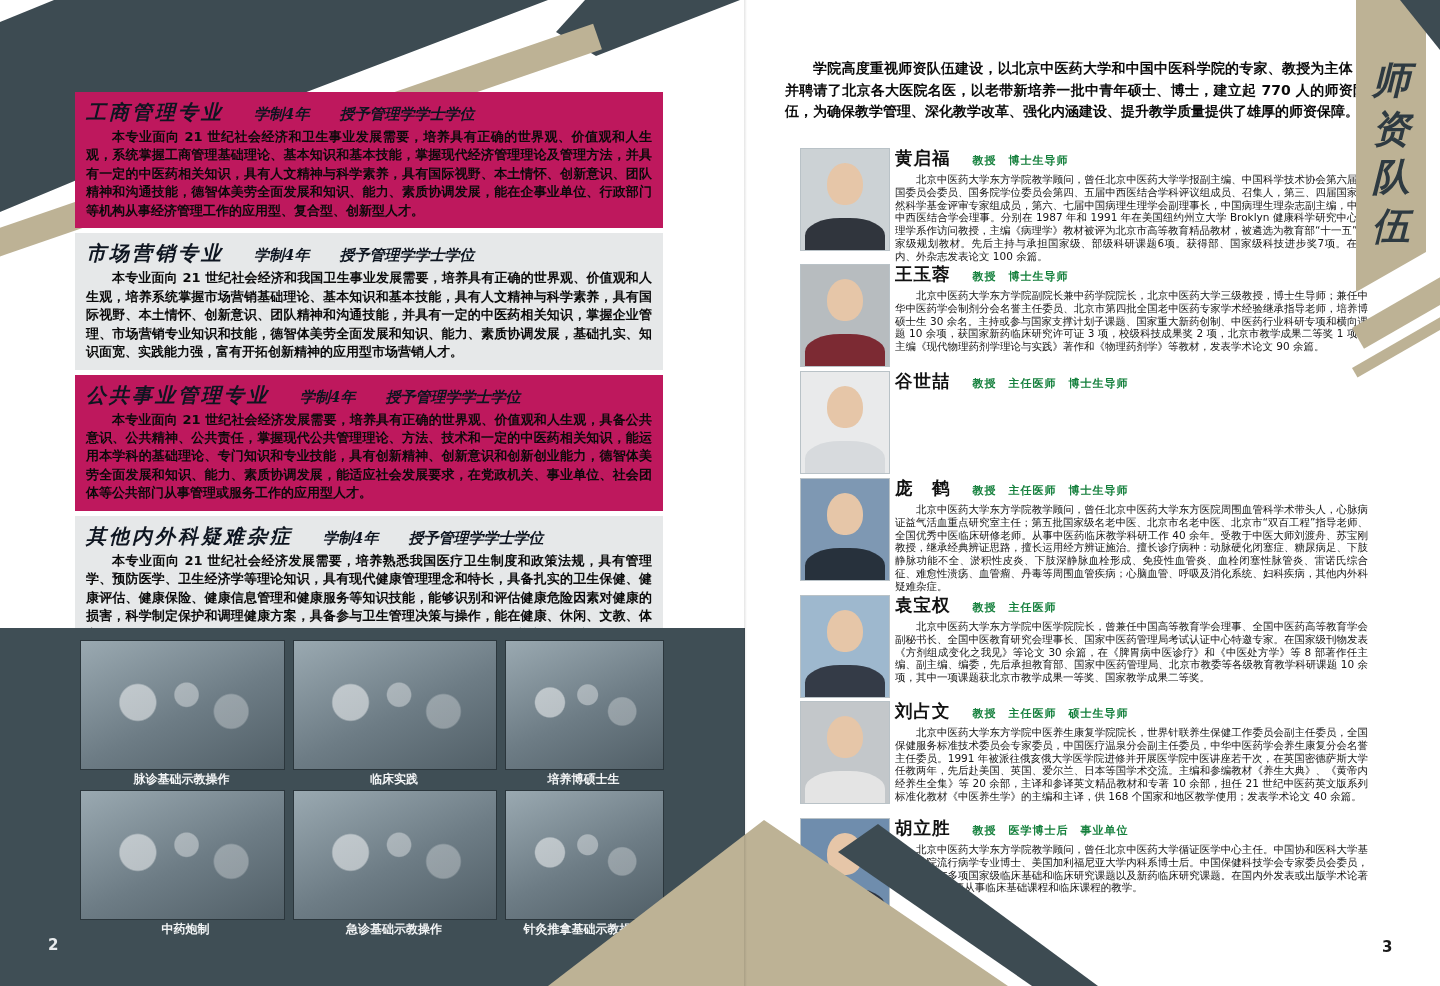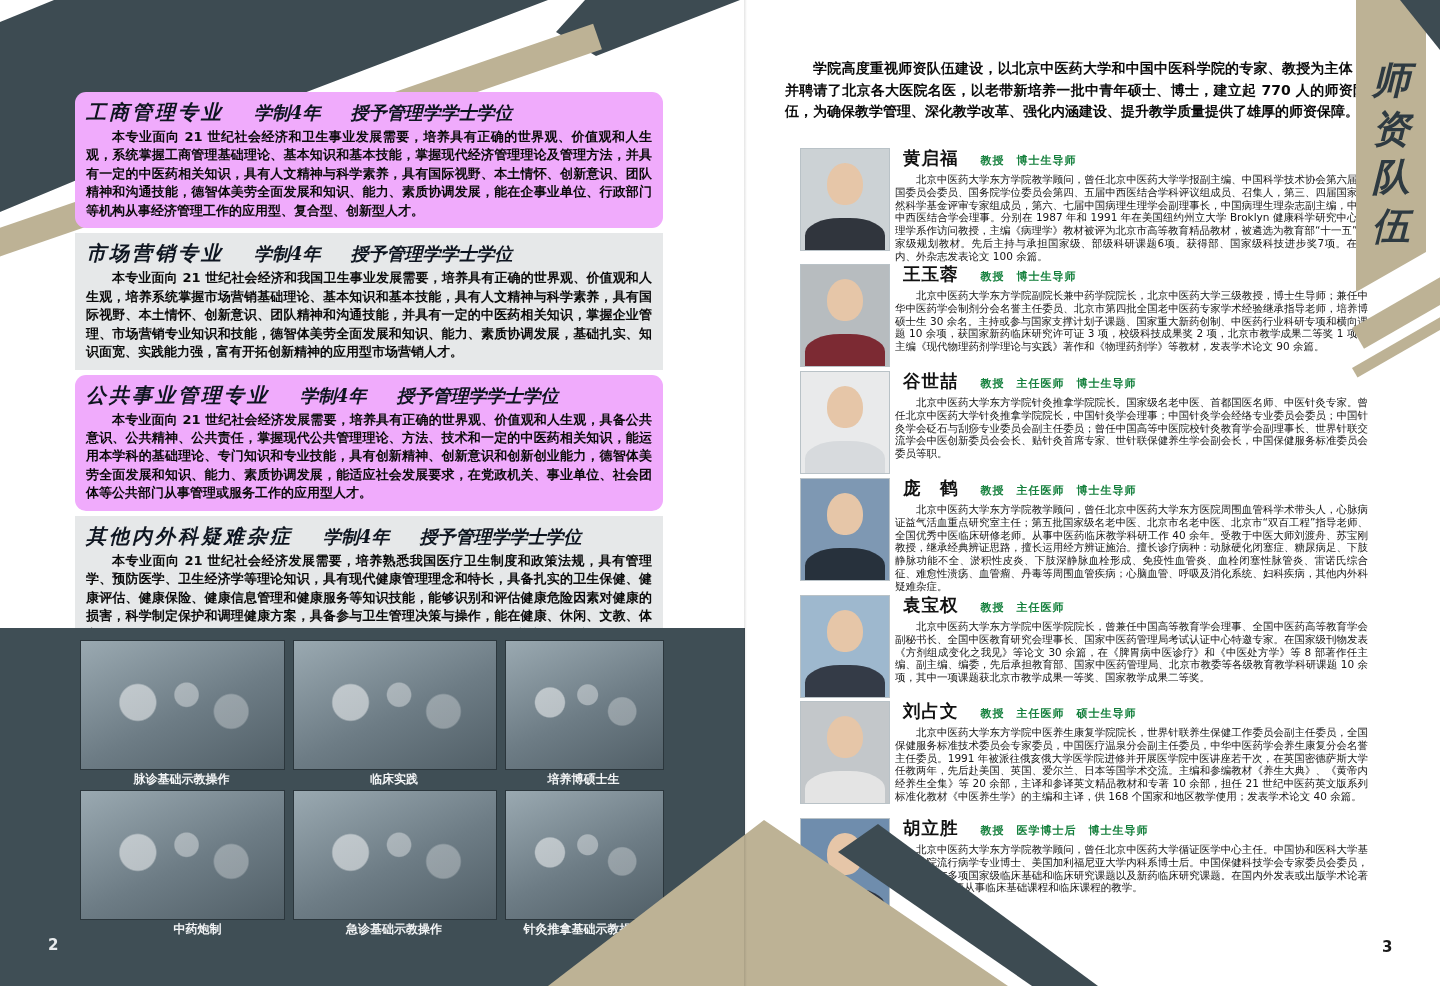--- a/index.html
+++ b/index.html
@@ -23,27 +23,27 @@
            clip-path:polygon(548px 986px,764px 820px,1008px 986px);}
   .bottom-dark{left:0;top:0;width:1440px;height:986px;background:#3d4b52;
            clip-path:polygon(1032px 986px,1098px 986px,878px 824px,838px 852px);}
   .gutter{left:744px;top:0;width:3px;height:986px;
            background:linear-gradient(90deg,rgba(0,0,0,.10),rgba(0,0,0,0));}
 
   
   .page-left{position:absolute;left:0;top:0;width:745px;height:986px;}
   .sections-col{position:absolute;left:75px;top:92px;width:588px;display:flex;flex-direction:column;}
   .sec{padding:7px 11px 8px 11px;margin-bottom:5px;}
-  .sec.blue{background:#f0abfc;border-radius:11px;}
+  .sec.blue{background:#be185d;}
   .sec.gray{background:#e6e8e9;}
   .sec-head{display:flex;align-items:baseline;gap:30px;margin-bottom:2px;white-space:nowrap;}
   .sec-title{font-family:"DejaVu Serif",serif;font-style:italic;font-weight:bold;
              font-size:20px;letter-spacing:3px;color:#0e1520;}
   .sec-meta{font-family:"DejaVu Serif",serif;font-style:italic;font-weight:bold;
-             font-size:18px;color:#0e1520;}
+             font-size:15px;color:#0e1520;}
   .sec-body{font-size:13px;line-height:1.42;text-align:justify;text-indent:2em;
              font-weight:600;color:#0a0a0a;}
   .zhuanke{font-family:"DejaVu Serif",serif;font-style:italic;font-weight:bold;
              text-align:center;font-size:32px;letter-spacing:6px;color:#121826;
              margin:6px 0 8px 0;}
 
   
   .photo-panel{position:absolute;left:0;top:628px;width:745px;height:358px;background:#3f4e55;}
   .photo{position:absolute;border:1px solid #2b363c;
          background:
@@ -55,21 +55,21 @@
   .pagenum{position:absolute;font-size:15px;font-weight:600;}
   .pagenum.left{left:48px;top:936px;color:#e9ecee;}
   .pagenum.right{left:1382px;top:938px;color:#1a1a1a;}
 
   
   .page-right{position:absolute;left:745px;top:0;width:695px;height:986px;}
   .intro{position:absolute;left:40px;top:58px;width:582px;font-size:14px;font-weight:bold;
          line-height:1.55;text-align:justify;text-indent:2em;color:#0a0a0a;}
   .fac{position:absolute;left:55px;width:568px;}
   .fac-text{position:absolute;left:95px;top:0;width:473px;}
-  .fac-namerow{display:flex;align-items:baseline;gap:22px;margin-bottom:3px;white-space:nowrap;margin-left:8px;}
+  .fac-namerow{display:flex;align-items:baseline;gap:22px;margin-bottom:3px;white-space:nowrap;}
   .fac-name{font-size:17.5px;font-weight:bold;color:#111;letter-spacing:1px;}
   .fac-titles{font-size:11px;font-weight:bold;color:#15803d;letter-spacing:1px;}
   .fac-bio{font-size:10.5px;line-height:1.22;text-align:justify;text-indent:2em;
            font-weight:500;color:#141414;}
 
   
   .portrait{position:absolute;left:0;top:2px;width:88px;height:101px;overflow:hidden;border:1px solid #b9c2c7;}
   .portrait .head{position:absolute;left:50%;top:14px;width:36px;height:42px;transform:translateX(-50%);
                   background:#e6c6a8;border-radius:50% 50% 46% 46%;}
   .portrait .torso{position:absolute;left:50%;bottom:-8px;transform:translateX(-50%);
@@ -161,21 +161,21 @@
       <div class="photo" style="left:80px;top:12px;width:203px;height:128px;"></div>
       <div class="photo" style="left:293px;top:12px;width:202px;height:128px;"></div>
       <div class="photo" style="left:505px;top:12px;width:157px;height:128px;"></div>
       <div class="caption" style="left:80px;top:143px;width:203px;">脉诊基础示教操作</div>
       <div class="caption" style="left:293px;top:143px;width:202px;">临床实践</div>
       <div class="caption" style="left:505px;top:143px;width:157px;">培养博硕士生</div>
 
       <div class="photo" style="left:80px;top:162px;width:203px;height:128px;"></div>
       <div class="photo" style="left:293px;top:162px;width:202px;height:128px;"></div>
       <div class="photo" style="left:505px;top:162px;width:157px;height:128px;"></div>
-      <div class="caption" style="left:96px;top:293px;width:203px;font-family:Liberation Mono, monospace;">中药炮制</div>
+      <div class="caption" style="left:84px;top:293px;width:203px;font-family:Liberation Mono, monospace;">中药炮制</div>
       <div class="caption" style="left:293px;top:293px;width:202px;">急诊基础示教操作</div>
       <div class="caption" style="left:505px;top:293px;width:157px;">针灸推拿基础示教操作</div>
     </div>
 
     <div class="pagenum left">2</div>
   </div>
 
   <div class="page-right">
     <div class="intro">学院高度重视师资队伍建设，以北京中医药大学和中国中医科学院的专家、教授为主体，并聘请了北京各大医院名医，以老带新培养一批中青年硕士、博士，建立起 770 人的师资队伍，为确保教学管理、深化教学改革、强化内涵建设、提升教学质量提供了雄厚的师资保障。</div>
 
@@ -210,21 +210,20 @@
     <div class="fac" style="top:369px;">
       <div class="portrait p3">
           <div class="head"></div>
           <div class="torso"></div>
         </div>
       <div class="fac-text">
         <div class="fac-namerow">
           <span class="fac-name">谷世喆</span>
           <span class="fac-titles">教授　主任医师　博士生导师</span>
         </div>
-        <div class="fac-bio">北京中医药大学东方学院针灸推拿学院院长。国家级名老中医、首都国医名师、中医针灸专家。曾任北京中医药大学针灸推拿学院院长，中国针灸学会理事；中国针灸学会经络专业委员会委员；中国针灸学会砭石与刮痧专业委员会副主任委员；曾任中国高等中医院校针灸教育学会副理事长、世界针联交流学会中医创新委员会会长、贴针灸首席专家、世针联保健养生学会副会长，中国保健服务标准委员会委员等职。</div>
       </div>
     </div>
 
     <div class="fac" style="top:476px;">
       <div class="portrait p4">
           <div class="head"></div>
           <div class="torso"></div>
         </div>
       <div class="fac-text">
         <div class="fac-namerow">
@@ -264,21 +263,21 @@
     </div>
 
     <div class="fac" style="top:816px;">
       <div class="portrait p7">
           <div class="head"></div>
           <div class="torso"></div>
         </div>
       <div class="fac-text">
         <div class="fac-namerow">
           <span class="fac-name">胡立胜</span>
-          <span class="fac-titles">教授　医学博士后　博士生导师</span>
+          <span class="fac-titles">教授　医学博士后　事业单位</span>
         </div>
         <div class="fac-bio">北京中医药大学东方学院教学顾问，曾任北京中医药大学循证医学中心主任。中国协和医科大学基础医学院流行病学专业博士、美国加利福尼亚大学内科系博士后。中国保健科技学会专家委员会委员，主持、参与多项国家级临床基础和临床研究课题以及新药临床研究课题。在国内外发表或出版学术论著 30 余篇。主要从事临床基础课程和临床课程的教学。</div>
       </div>
     </div>
   </div>
 
   <div class="ribbon">
     <span class="ribbon-char">师</span>
     <span class="ribbon-char">资</span>
     <span class="ribbon-char">队</span>

